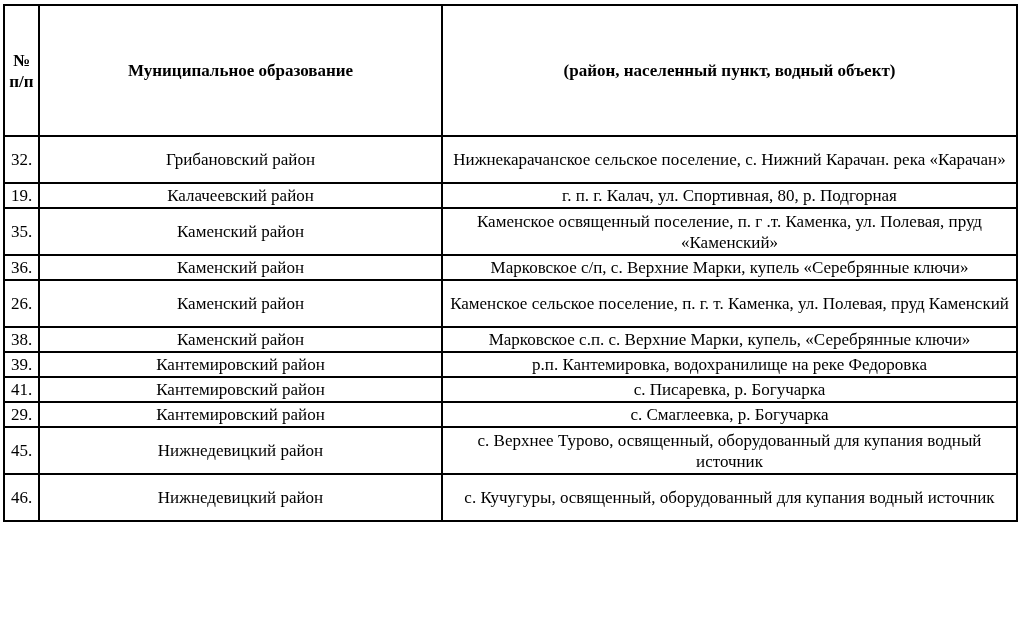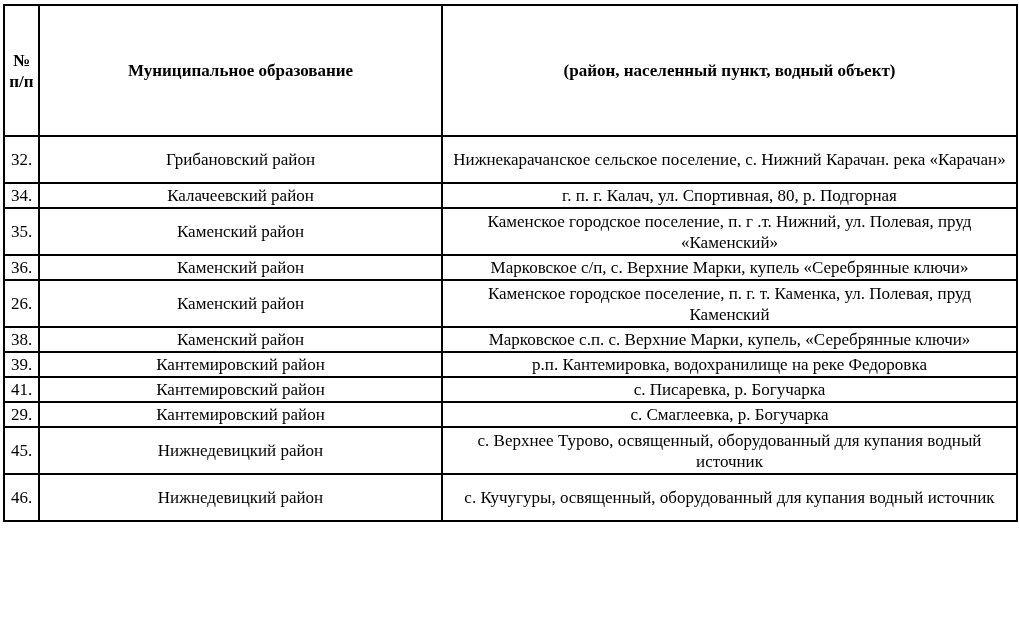--- a/index.html
+++ b/index.html
@@ -53,38 +53,38 @@
       <th>(район, населенный пункт, водный объект)</th>
     </tr>
   </thead>
   <tbody>
     <tr class="r2">
       <td>32.</td>
       <td>Грибановский район</td>
       <td>Нижнекарачанское сельское поселение, с. Нижний Карачан. река «Карачан»</td>
     </tr>
     <tr class="r1">
-      <td>34.</td>
+      <td>19.</td>
       <td>Калачеевский район</td>
       <td>г. п. г. Калач, ул. Спортивная, 80, р. Подгорная</td>
     </tr>
     <tr class="r2">
       <td>35.</td>
       <td>Каменский район</td>
-      <td>Каменское городское поселение, п. г .т. Нижний, ул. Полевая, пруд «Каменский»</td>
+      <td>Каменское освященный поселение, п. г .т. Каменка, ул. Полевая, пруд «Каменский»</td>
     </tr>
     <tr class="r1">
       <td>36.</td>
       <td>Каменский район</td>
       <td>Марковское с/п, с. Верхние Марки, купель «Серебрянные ключи»</td>
     </tr>
     <tr class="r2">
       <td>26.</td>
       <td>Каменский район</td>
-      <td>Каменское городское поселение, п. г. т. Каменка, ул. Полевая, пруд Каменский</td>
+      <td>Каменское сельское поселение, п. г. т. Каменка, ул. Полевая, пруд Каменский</td>
     </tr>
     <tr class="r1">
       <td>38.</td>
       <td>Каменский район</td>
       <td>Марковское с.п. с. Верхние Марки, купель, «Серебрянные ключи»</td>
     </tr>
     <tr class="r1">
       <td>39.</td>
       <td>Кантемировский район</td>
       <td>р.п. Кантемировка, водохранилище на реке Федоровка</td>

